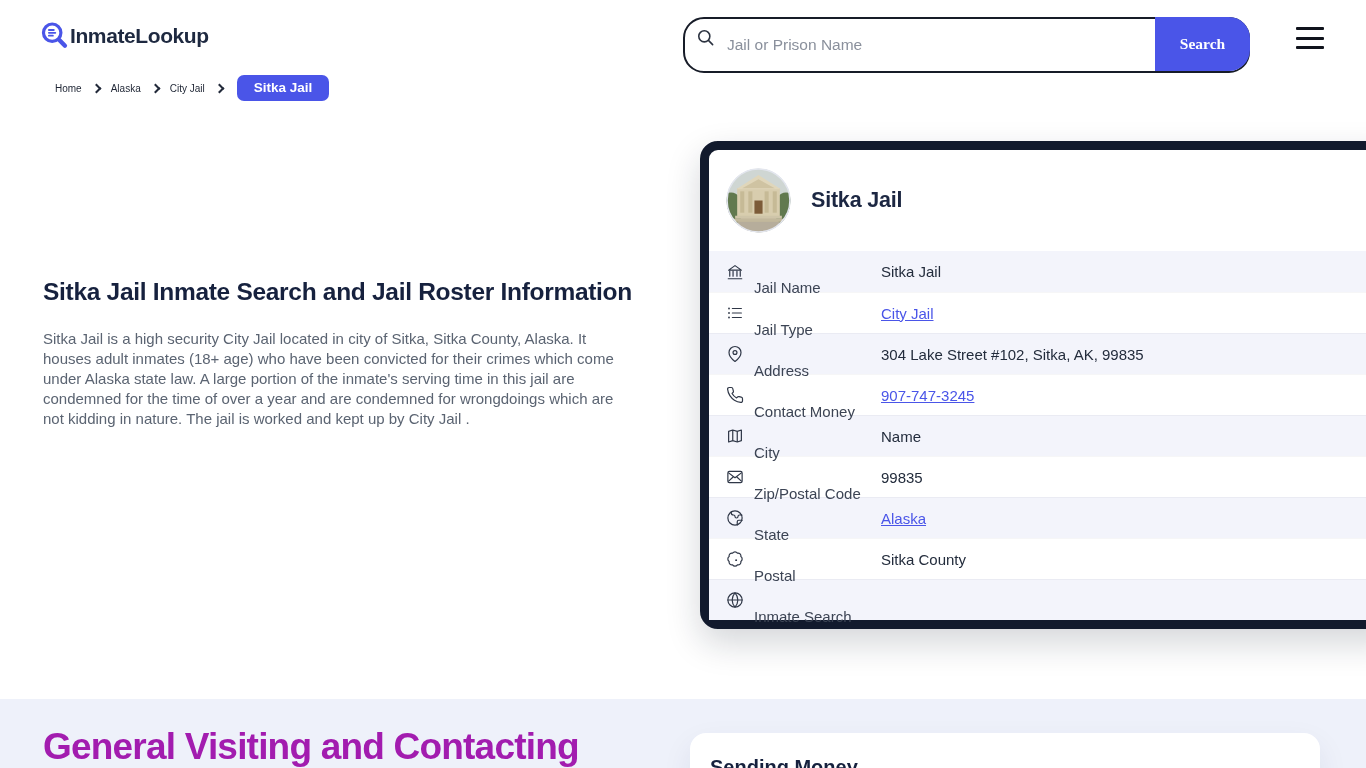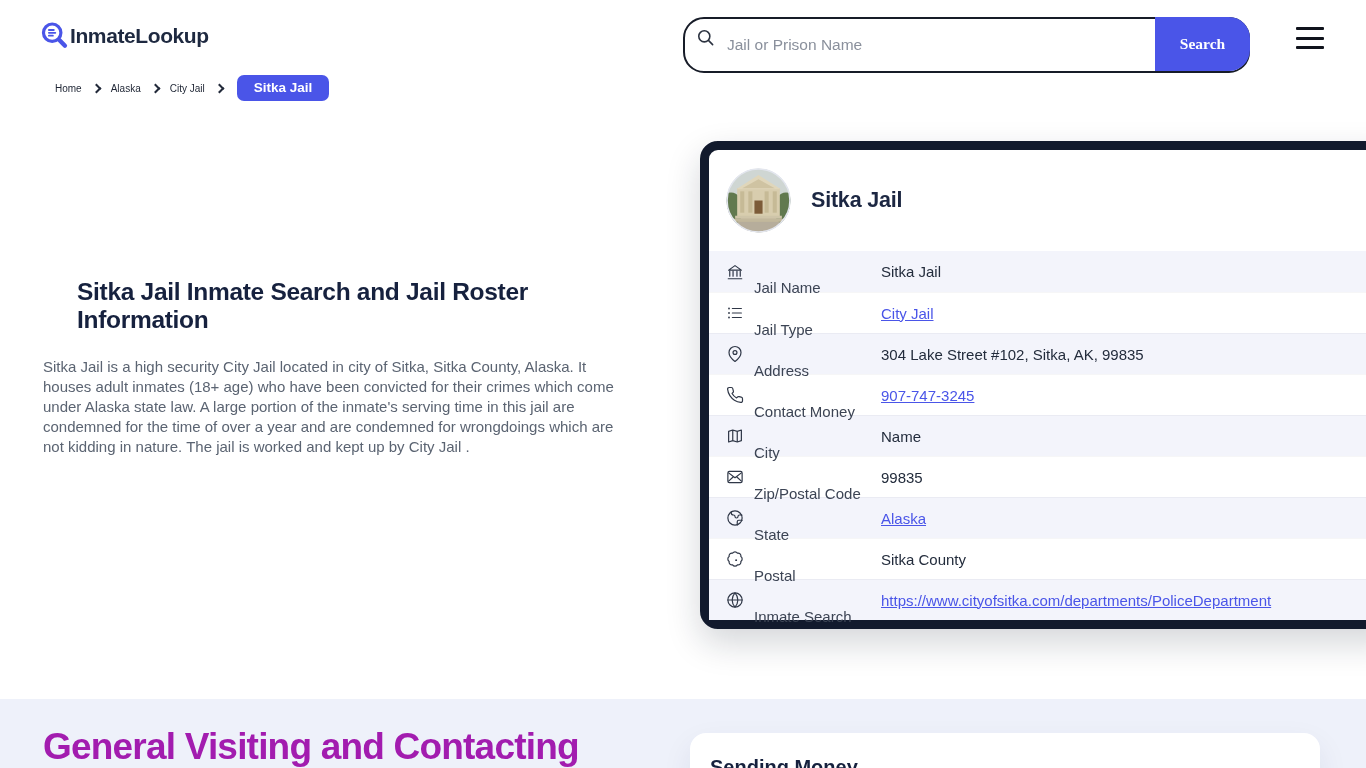--- a/index.html
+++ b/index.html
@@ -46,21 +46,21 @@
   .breadcrumb{position:absolute;left:55px;top:76px;display:flex;align-items:center;gap:10px;height:24px;}
   .crumb{font-size:10px;color:#1d2433;text-decoration:none;cursor:pointer;text-align:right;}
   .chev{width:7px;height:7px;border-right:2px solid #222a3a;border-top:2px solid #222a3a;transform:rotate(45deg);margin:0 1px;}
   .crumb-badge{
     display:inline-flex;align-items:center;background:var(--accent);color:#fff;
     font-size:13.5px;font-weight:700;padding:5px 17px 6px;border-radius:7px;margin-left:3px;
   }
 
   
   .left-col{position:absolute;left:43px;top:278px;width:590px;}
-  .left-col h1{font-size:24.5px;font-weight:700;color:#16213e;letter-spacing:-0.3px;margin-bottom:23px;margin-left:34px;}
+  .left-col h1{font-size:24.5px;font-weight:700;color:#16213e;letter-spacing:-0.3px;margin-bottom:23px;}
   .left-col p{font-size:15px;line-height:20px;color:var(--text-gray);margin-bottom:20px;}
 
   
   .jail-card{
     position:absolute;left:700px;top:141px;width:700px;
     border:9px solid var(--card-border);border-radius:18px;
     background:#fff;box-shadow:0 14px 34px rgba(18,26,45,.18);
   }
   .card-head{display:flex;align-items:center;gap:20px;padding:18px 24px 18px 17px;}
   .avatar{width:65px;height:65px;border-radius:50%;overflow:hidden;flex:0 0 65px;}
@@ -243,21 +243,20 @@
           <span class="row-value">Sitka County</span>
         </div>
         <div class="row alt">
           <span class="cell-icon">
             <svg viewBox="0 0 24 24" fill="none" stroke="currentColor" stroke-width="1.6" stroke-linecap="round" stroke-linejoin="round">
               <circle cx="12" cy="12" r="9.5"></circle>
               <path d="M2.5 12h19M12 2.5a14.5 14.5 0 0 1 3.8 9.5 14.5 14.5 0 0 1-3.8 9.5 14.5 14.5 0 0 1-3.8-9.5A14.5 14.5 0 0 1 12 2.5Z"></path>
             </svg>
           </span>
           <span class="row-label">Inmate Search</span>
-          <a class="row-value">https://www.cityofsitka.com/departments/PoliceDepartment</a>
         </div>
       </div>
   </aside>
 
   <section class="bottom-section">
     <h2 class="big-heading">General Visiting and Contacting</h2>
     <div class="money-card">
       <h3>Sending Money</h3>
     </div>
   </section>

